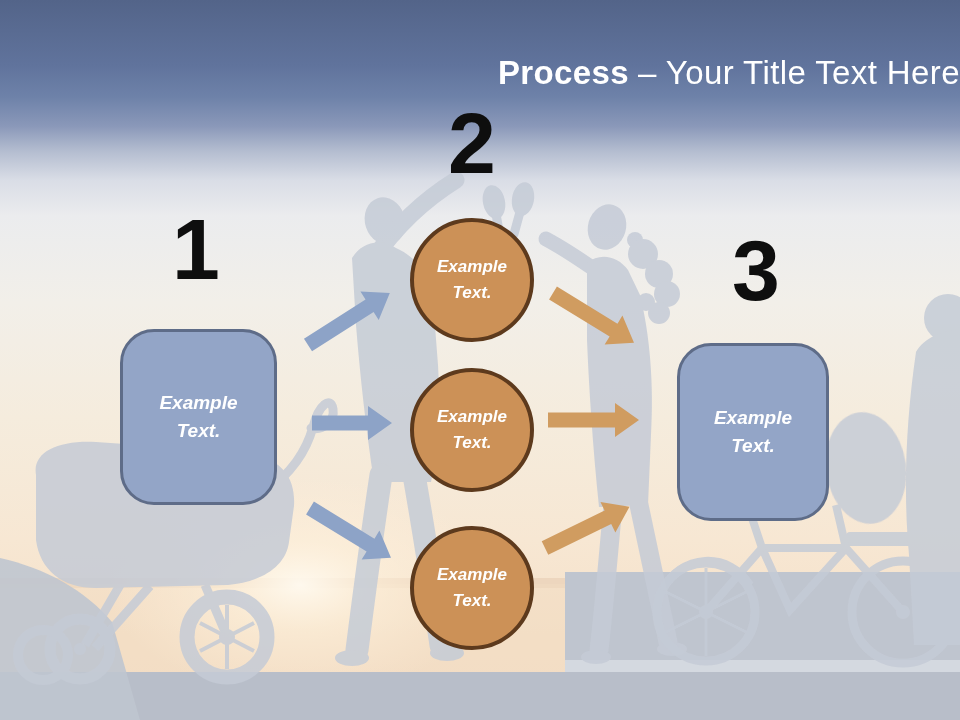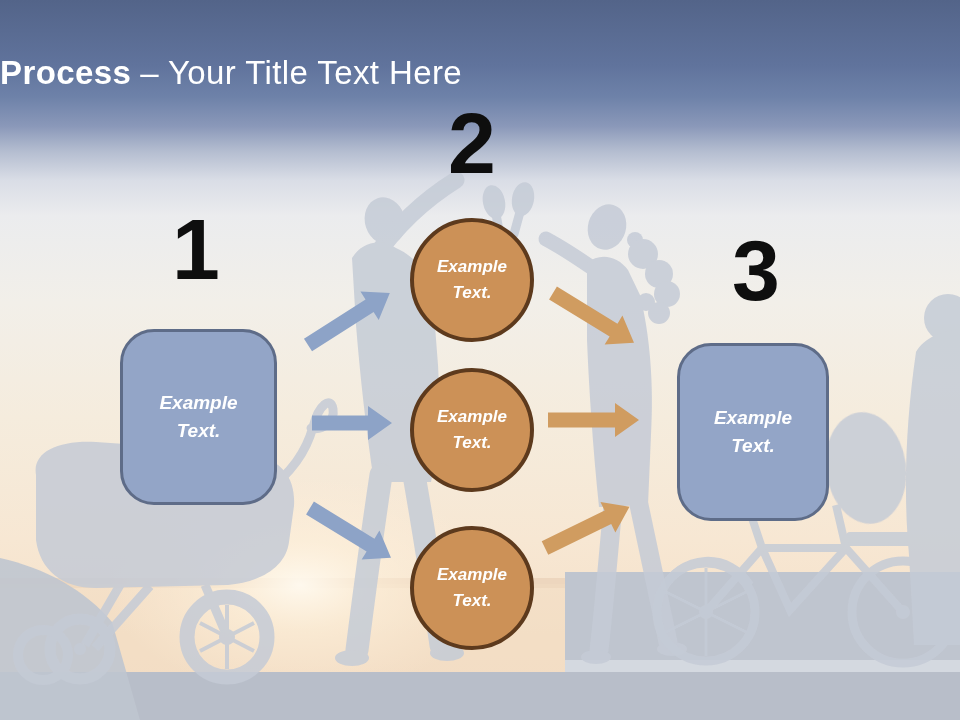--- a/index.html
+++ b/index.html
@@ -5,21 +5,21 @@
   html,body { margin:0; padding:0; background:#222; }
   .slide {
     position:relative; width:960px; height:720px; overflow:hidden;
     font-family:"Liberation Sans", sans-serif;
     background:#f2efe9;
   }
   .bg { position:absolute; left:0; top:0; width:960px; height:720px; }
 
   .title {
     position:absolute; top:54px; left:0; width:100%;
-    text-align:left; color:var(--title-text,#fff);
+    text-align:right; color:var(--title-text,#fff);
     font-size:33px; letter-spacing:.4px; white-space:nowrap;
   }
   .title .tb { font-weight:700; }
   .title .tr { font-weight:400; margin-left:9px; }
 
   .num {
     position:absolute; transform:translateX(-50%);
     font-weight:800; font-size:86px; line-height:1;
     color:var(--number-text,#0e0e0e);
   }

